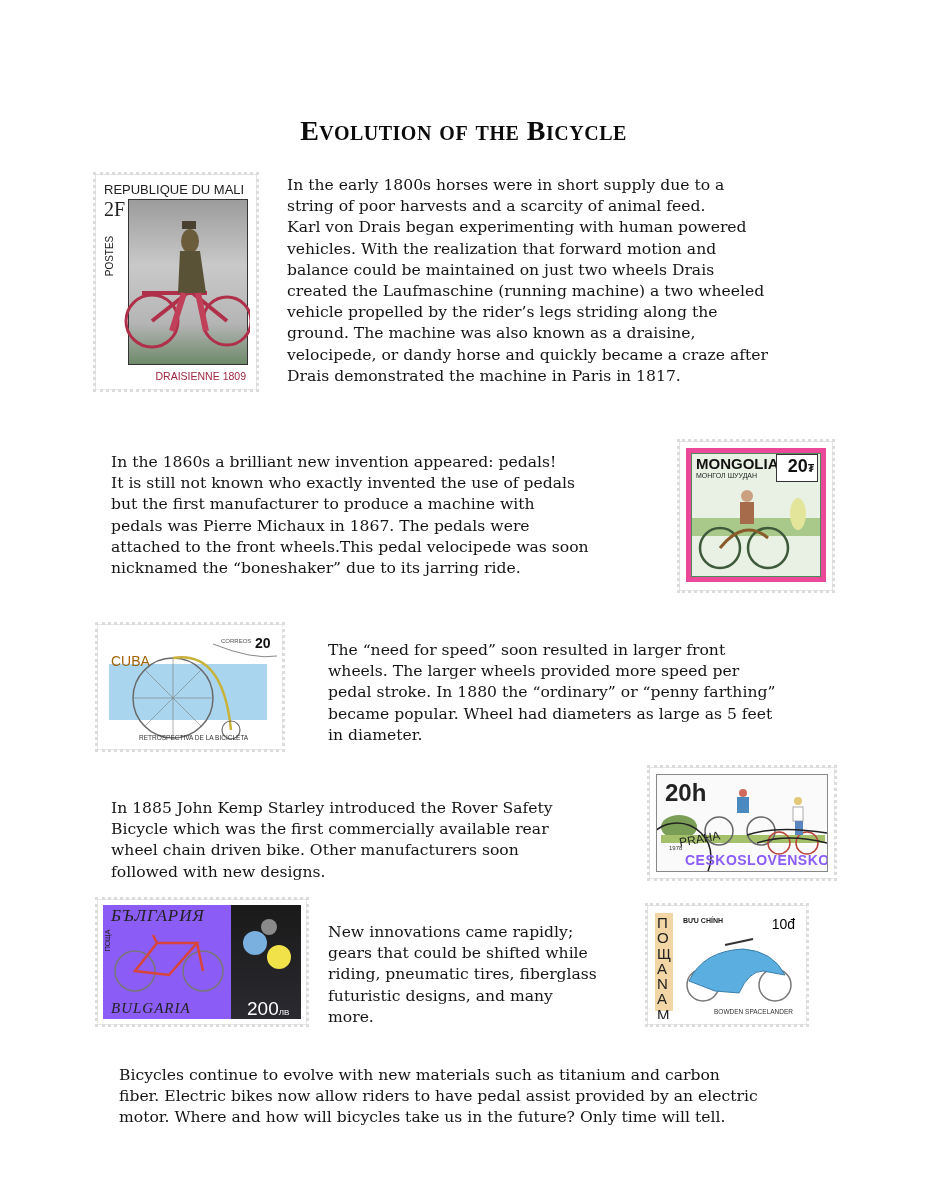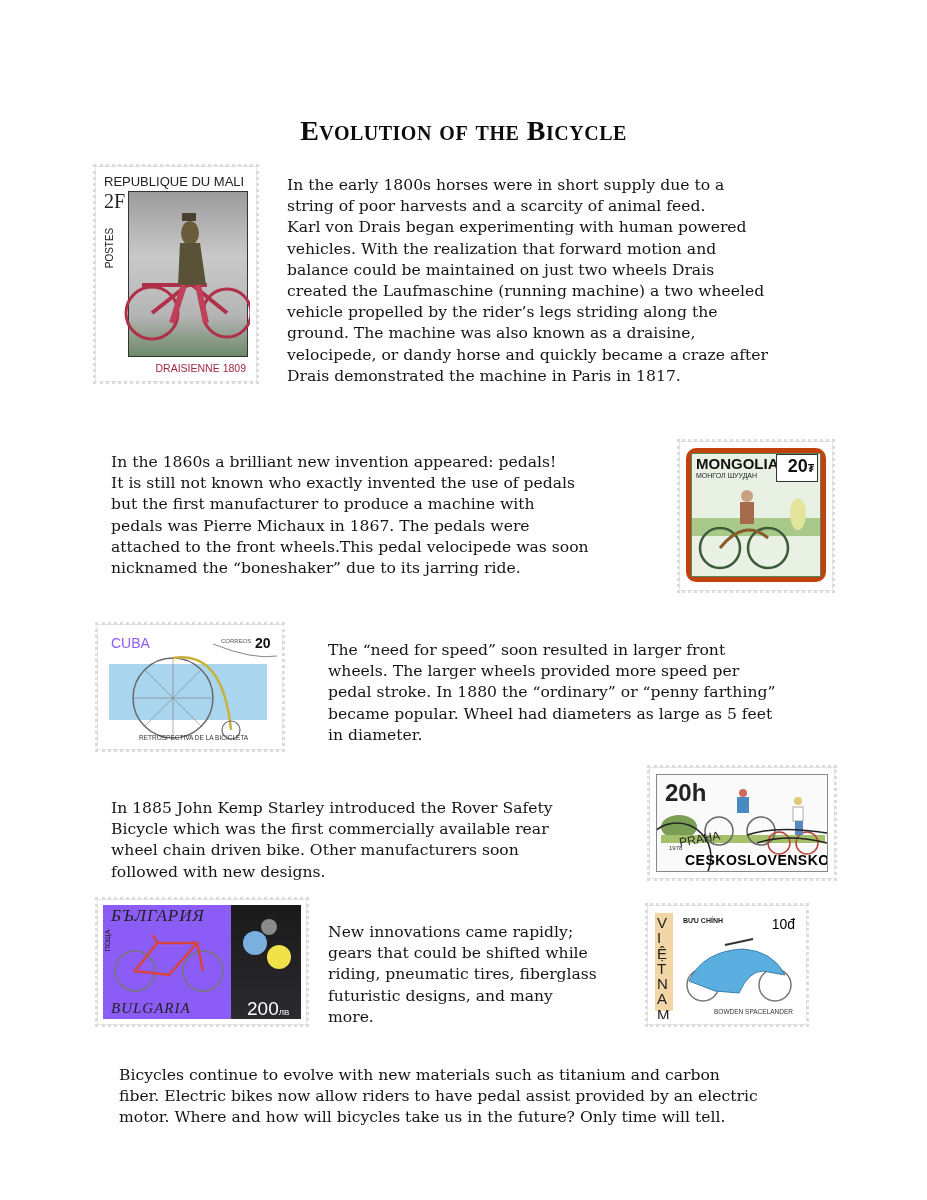--- a/index.html
+++ b/index.html
@@ -18,21 +18,21 @@
   .stamp-inner { position: absolute; overflow: hidden; }
   .stamp svg { position: absolute; left: 0; top: 0; width: 100%; height: 100%; }
   .stxt { position: absolute; font-family: "Liberation Sans", "DejaVu Sans", sans-serif;
           white-space: nowrap; line-height: 1; }
 </style>
 </head>
 <body>
 
 <h1 class="title">Evolution of the Bicycle</h1>
 
-<div class="stamp" style="left:96px;top:167px;width:160px;height:214px;">
+<div class="stamp" style="left:96px;top:175px;width:160px;height:214px;">
   <div class="stamp-inner" style="left:6px;top:6px;right:6px;bottom:6px;background:#fff;">
     <div class="stxt" style="left:2px;top:2px;font-size:13px;color:#222;">REPUBLIQUE DU MALI</div>
     <div style="position:absolute;left:26px;top:18px;right:2px;bottom:18px;background:linear-gradient(#9c9c9c,#c9c9c9 40%,#b5b5b5 75%,#6e8a6a);border:1px solid #333;"></div>
     <div class="stxt" style="left:2px;top:18px;font-size:20px;font-family:'Liberation Serif',serif;color:#222;">2F</div>
     <div class="stxt" style="left:-12px;top:70px;font-size:10px;transform:rotate(-90deg);color:#222;">POSTES</div>
     <svg viewBox="0 0 148 202">
       <circle cx="50" cy="140" r="26" fill="none" stroke="#b0304a" stroke-width="3"></circle>
       <circle cx="125" cy="140" r="24" fill="none" stroke="#b0304a" stroke-width="3"></circle>
       <path d="M50 140 L88 110 L125 140 M40 112 L105 112" stroke="#b0304a" stroke-width="4" fill="none"></path>
       <ellipse cx="88" cy="60" rx="9" ry="12" fill="#6b5c3c"></ellipse>
@@ -54,21 +54,21 @@
 velocipede, or dandy horse and quickly became a craze after
 Drais demonstrated the machine in Paris in 1817.</p>
 
 <p class="para" style="left:101px;top:442px;">In the 1860s a brilliant new invention appeared: pedals!
 It is still not known who exactly invented the use of pedals
 but the first manufacturer to produce a machine with
 pedals was Pierre Michaux in 1867. The pedals were
 attached to the front wheels.This pedal velocipede was soon
 nicknamed the “boneshaker” due to its jarring ride.</p>
 <div class="stamp" style="left:680px;top:442px;width:152px;height:148px;">
-  <div class="stamp-inner" style="left:6px;top:6px;right:6px;bottom:8px;background:#c2410c;border-radius:10px;">
+  <div class="stamp-inner" style="left:6px;top:6px;right:6px;bottom:8px;background:#ec4899;">
     <div style="position:absolute;left:5px;top:5px;right:5px;bottom:5px;background:#e9f1e4;border:1px solid #4e8a5c;"></div>
     <div class="stxt" style="left:10px;top:8px;font-size:15px;font-weight:bold;color:#111;">MONGOLIA</div>
     <div class="stxt" style="left:10px;top:24px;font-size:7px;color:#222;">МОНГОЛ ШУУДАН</div>
     <div style="position:absolute;right:8px;top:6px;width:40px;height:26px;background:#fff;border:1px solid #333;"></div>
     <div class="stxt" style="right:12px;top:9px;font-size:18px;font-weight:bold;color:#111;">
       <span>20</span><span style="font-size:10px;">₮</span>
     </div>
     <svg viewBox="0 0 140 134">
       <rect x="6" y="70" width="128" height="18" fill="#a8c98a"></rect>
       <circle cx="34" cy="100" r="20" fill="none" stroke="#3d5a3a" stroke-width="2.5"></circle>
@@ -77,21 +77,21 @@
       <rect x="54" y="54" width="14" height="22" fill="#a56b4a"></rect>
       <circle cx="61" cy="48" r="6" fill="#caa080"></circle>
       <ellipse cx="112" cy="66" rx="8" ry="16" fill="#e3e69a"></ellipse>
     </svg>
   </div>
 </div>
 
 <div class="stamp" style="left:98px;top:625px;width:184px;height:124px;">
   <div class="stamp-inner" style="left:5px;top:5px;right:5px;bottom:5px;background:#fff;">
     <div style="position:absolute;left:6px;top:34px;width:158px;height:56px;background:#a9d6ee;"></div>
-    <div class="stxt" style="left:8px;top:6px;font-size:14px;color:#8b5cf6;">CUBA</div>
+    <div class="stxt" style="left:8px;top:24px;font-size:14px;color:#a16207;">CUBA</div>
     <div class="stxt" style="left:118px;top:8px;font-size:6px;color:#555;">CORREOS</div>
     <div class="stxt" style="left:152px;top:6px;font-size:14px;font-weight:bold;color:#111;">20</div>
     <svg viewBox="0 0 174 114">
       <circle cx="70" cy="68" r="40" fill="none" stroke="#6a6a6a" stroke-width="1.5"></circle>
       <g stroke="#7a7a7a" stroke-width="0.6">
         <line x1="30" y1="68" x2="110" y2="68"></line>
           <line x1="70" y1="28" x2="70" y2="108"></line>
         <line x1="42" y1="40" x2="98" y2="96"></line>
           <line x1="98" y1="40" x2="42" y2="96"></line>
       </g>
@@ -125,21 +125,21 @@
       <circle cx="122" cy="68" r="11" fill="none" stroke="#b8443a" stroke-width="1.5"></circle>
       <circle cx="150" cy="68" r="11" fill="none" stroke="#b8443a" stroke-width="1.5"></circle>
       <rect x="136" y="32" width="10" height="14" fill="#fff" stroke="#aaa"></rect>
       <rect x="138" y="46" width="8" height="14" fill="#5a86c0"></rect>
       <circle cx="141" cy="26" r="4" fill="#e2c878"></circle>
       <circle cx="20" cy="82" r="34" fill="none" stroke="#222" stroke-width="1.5"></circle>
       <path d="M90 60 Q120 50 170 58 M100 68 Q130 58 170 68" stroke="#222" stroke-width="1.5" fill="none"></path>
     </svg>
     <div class="stxt" style="left:22px;top:58px;font-size:12px;color:#222;transform:rotate(-10deg);">PRAHA</div>
     <div class="stxt" style="left:12px;top:70px;font-size:6px;color:#333;">1978</div>
-    <div class="stxt" style="left:28px;top:78px;font-size:14px;font-weight:bold;color:#000000;letter-spacing:0.5px;">CESKOSLOVENSKO</div>
+    <div class="stxt" style="left:28px;top:78px;font-size:14px;font-weight:bold;color:#8b5cf6;letter-spacing:0.5px;">CESKOSLOVENSKO</div>
   </div>
 </div>
 
 <div class="stamp" style="left:98px;top:900px;width:208px;height:124px;">
   <div class="stamp-inner" style="left:5px;top:5px;right:5px;bottom:5px;background:#8b5cf6;">
     <div style="position:absolute;left:128px;top:0;right:0;bottom:0;background:linear-gradient(#1a1a1a,#2a2a30);"></div>
     <div class="stxt" style="left:8px;top:2px;font-size:17px;font-style:italic;font-family:'Liberation Serif',serif;color:#222;letter-spacing:1px;">БЪЛГАРИЯ</div>
     <div class="stxt" style="left:-6px;top:32px;font-size:7px;transform:rotate(-90deg);color:#222;">ПОЩА</div>
     <svg viewBox="0 0 198 114">
       <circle cx="32" cy="66" r="20" fill="none" stroke="#777" stroke-width="1.5"></circle>
@@ -156,21 +156,21 @@
   </div>
 </div>
 <p class="para" style="left:318px;top:912px;">New innovations came rapidly;
 gears that could be shifted while
 riding, pneumatic tires, fiberglass
 futuristic designs, and many
 more.</p>
 <div class="stamp" style="left:648px;top:906px;width:158px;height:118px;">
   <div class="stamp-inner" style="left:5px;top:5px;right:5px;bottom:5px;background:#fff;">
     <div style="position:absolute;left:2px;top:2px;width:18px;bottom:8px;background:#f2d6a6;"></div>
-    <div class="stxt" style="left:4px;top:4px;width:14px;font-size:15px;white-space:normal;word-break:break-all;line-height:1.02;color:#222;">VIỆT NAM</div>
+    <div class="stxt" style="left:4px;top:4px;width:14px;font-size:15px;white-space:normal;word-break:break-all;line-height:1.02;color:#222;">ПОЩА NAM</div>
     <div class="stxt" style="left:30px;top:6px;font-size:7px;font-weight:bold;color:#222;">BƯU CHÍNH</div>
     <div class="stxt" style="right:6px;top:6px;font-size:14px;color:#000000;text-align:right;">10đ</div>
     <svg viewBox="0 0 148 108">
       <circle cx="50" cy="74" r="16" fill="none" stroke="#777" stroke-width="1.5"></circle>
       <circle cx="122" cy="74" r="16" fill="none" stroke="#777" stroke-width="1.5"></circle>
       <path d="M36 70 Q50 40 90 38 Q120 40 132 64 L110 60 Q96 60 86 82 L62 80 Z" fill="#5aaee0" stroke="#3a7ea8"></path>
       <path d="M72 34 L100 28" stroke="#333" stroke-width="2"></path>
     </svg>
     <div class="stxt" style="right:8px;bottom:4px;font-size:6.5px;color:#333;">BOWDEN SPACELANDER</div>
   </div>

